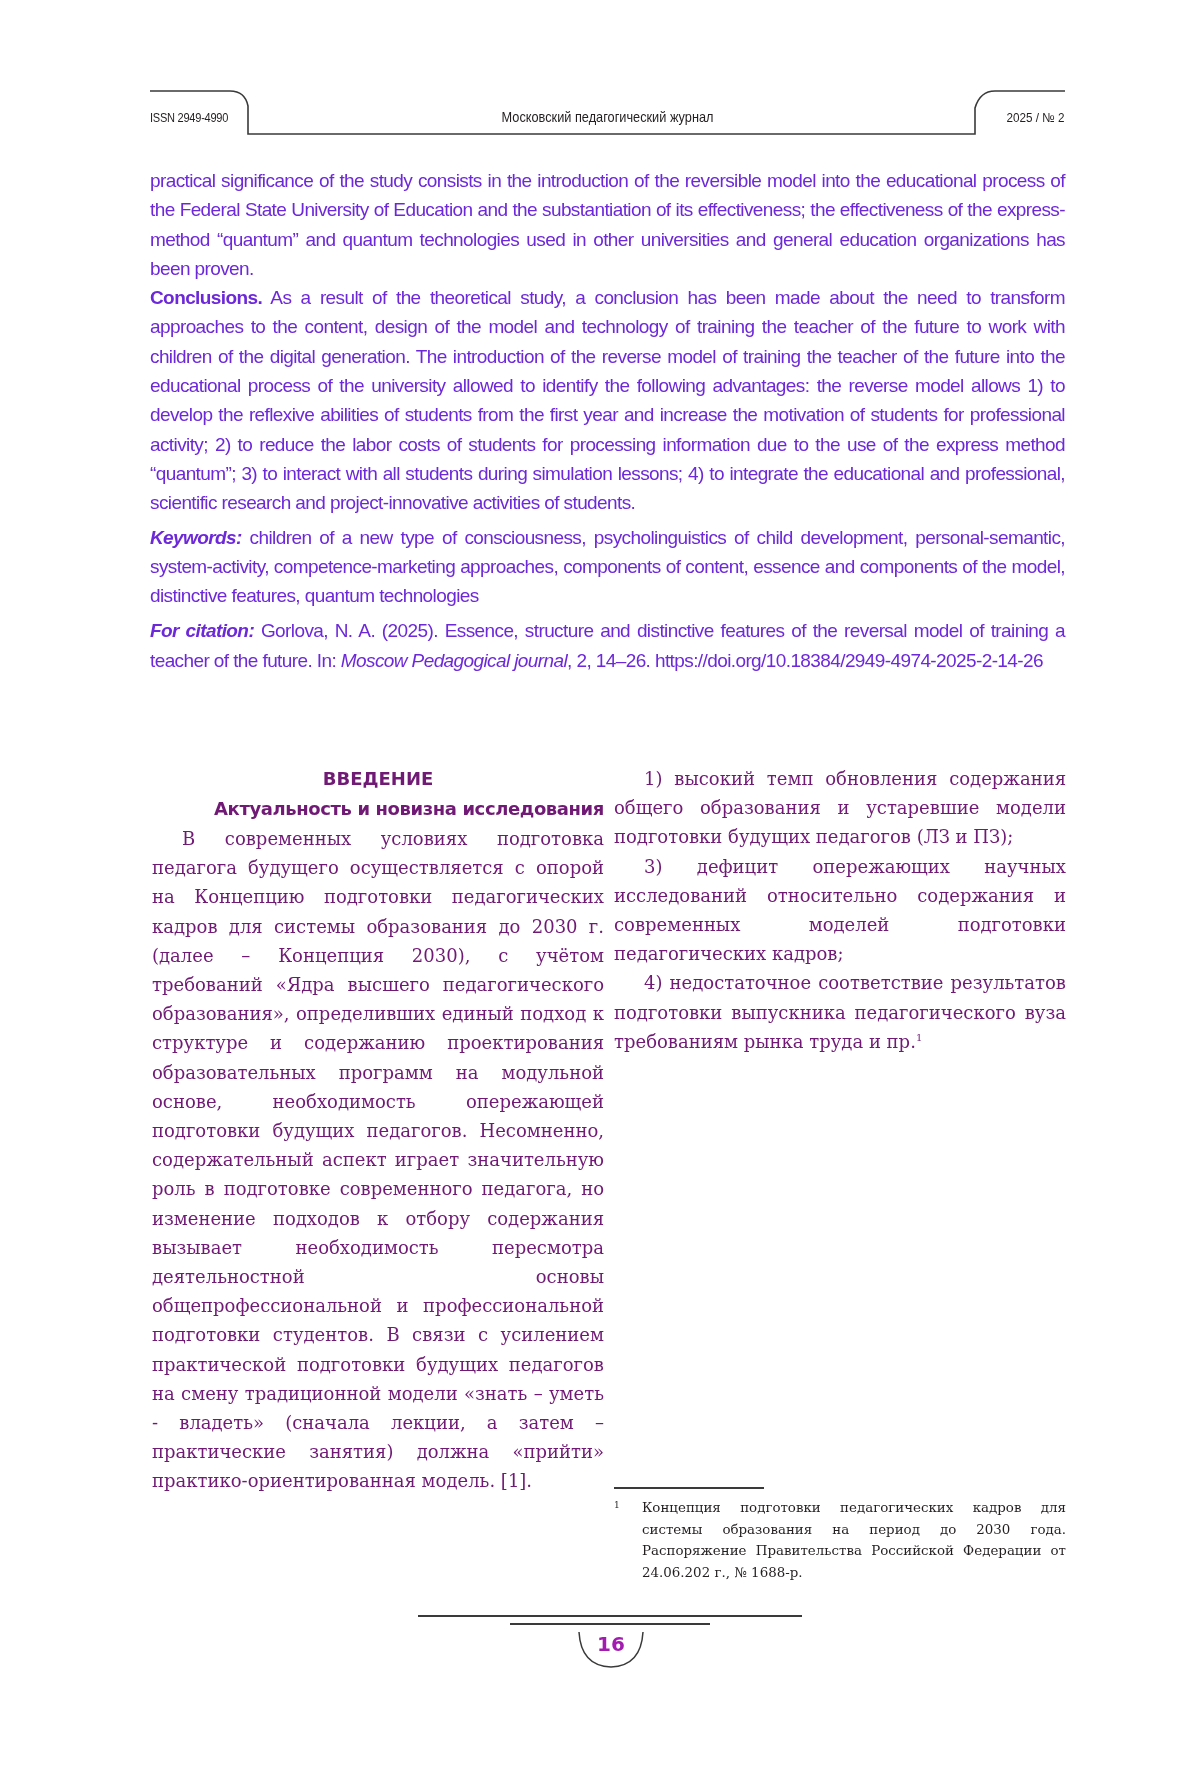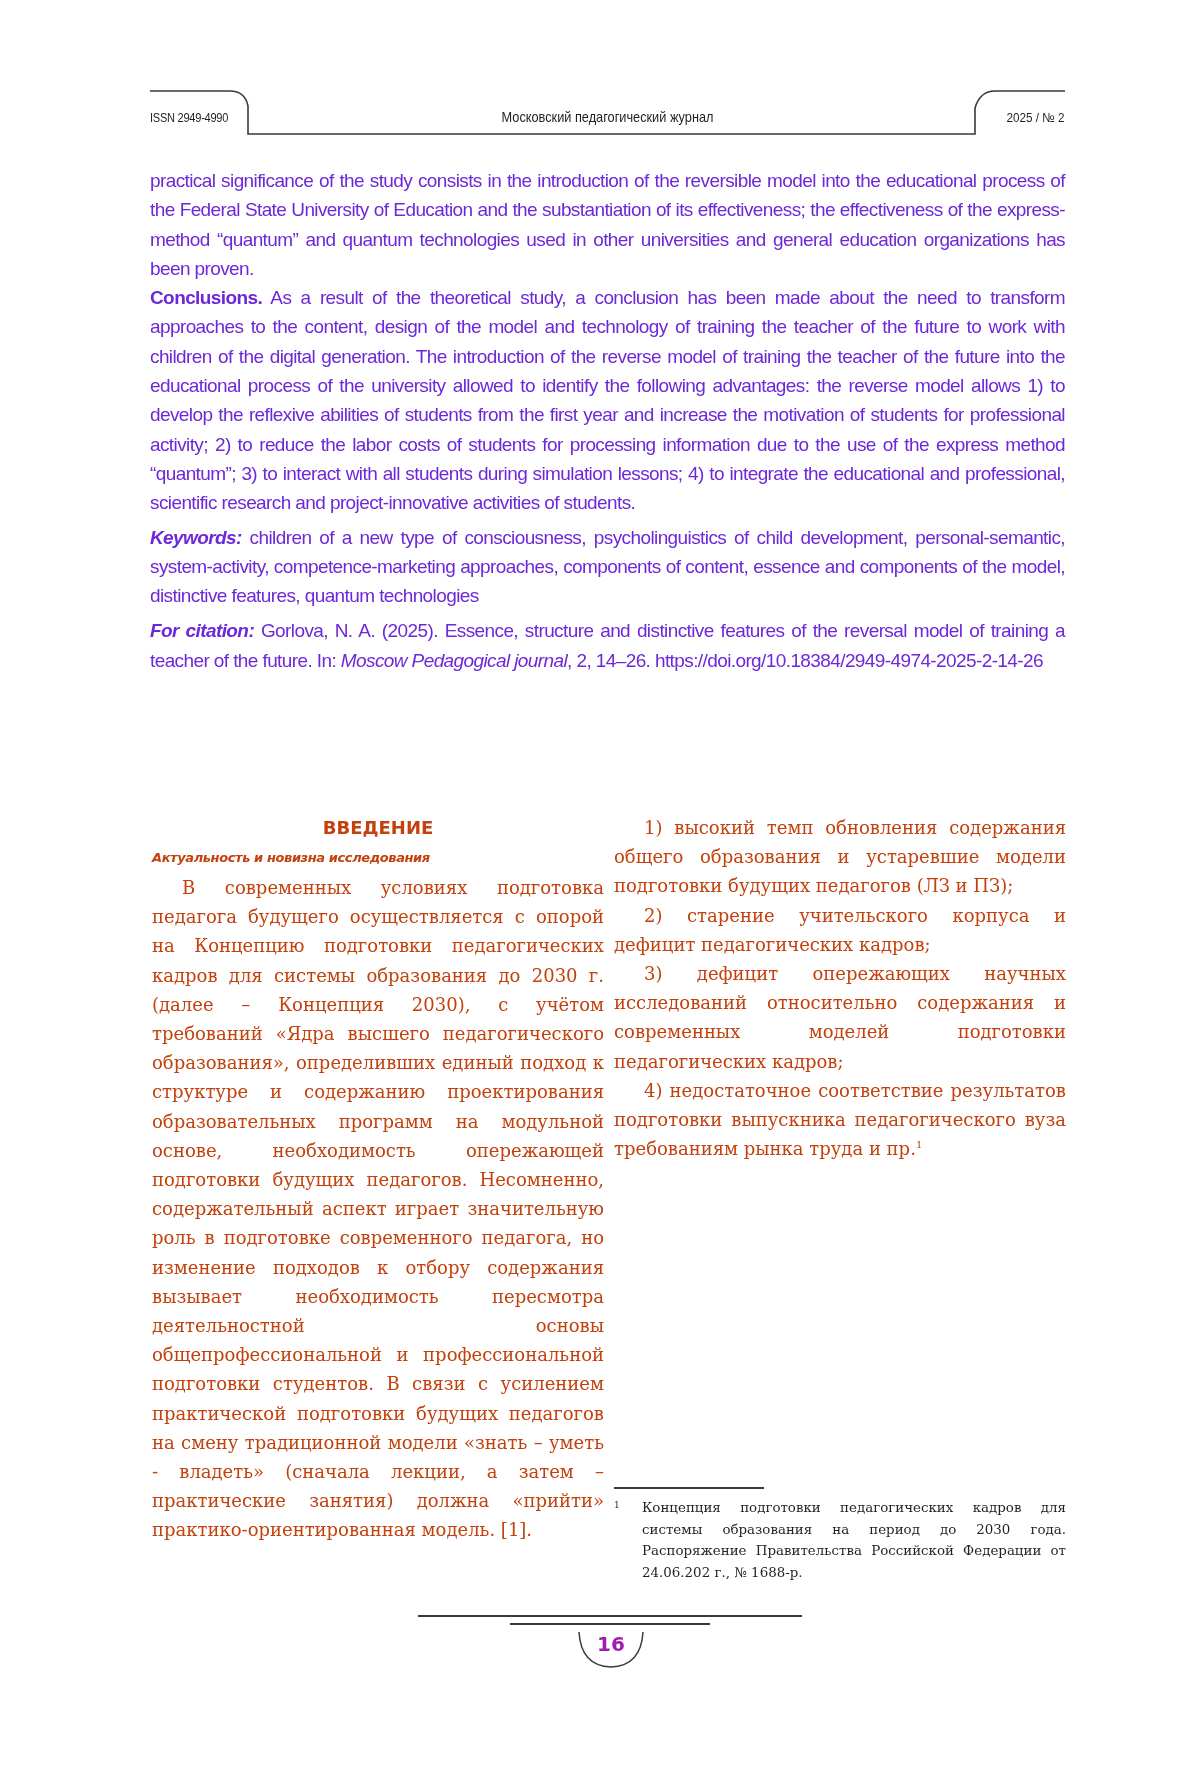--- a/index.html
+++ b/index.html
@@ -15,26 +15,26 @@
     
     .abstract { position: absolute; left: 150px; top: 166px; width: 915px; font-family: "Liberation Sans", sans-serif; font-size: 19px; line-height: 29.3px; text-align: justify; color: #6d28d9; letter-spacing: -0.6px; }
     .abstract p { margin: 0; }
     .abstract .kw { margin-top: 5px; }
     .abstract .cite { margin-top: 6px; }
     .abstract b { font-weight: bold; }
     .abstract .bi { font-weight: bold; font-style: italic; }
     .abstract i { font-style: italic; }
 
     
-    .col { position: absolute; top: 813px; width: 452px; font-family: "DejaVu Serif", serif; font-size: 18px; line-height: 29.2px; color: #c2410c; text-align: justify; }
+    .col { position: absolute; top: 764px; width: 452px; font-family: "DejaVu Serif", serif; font-size: 18px; line-height: 29.2px; color: #701a75; text-align: justify; }
     .col-left { left: 152px; }
     .col-right { left: 614px; }
     .col p { margin: 0; text-indent: 30px; }
     .sec-title { font-family: "DejaVu Sans", sans-serif; font-weight: bold; font-size: 18px; text-align: center; text-indent: 0 !important; line-height: 30px; }
-    .sub-title { font-family: "DejaVu Sans", sans-serif; font-weight: bold; font-size: 13px; text-align: left; text-indent: 0 !important; line-height: 30px; letter-spacing: -0.4px; font-style: italic; }
+    .sub-title { font-family: "DejaVu Sans", sans-serif; font-weight: bold; font-size: 18px; text-align: right; text-indent: 0 !important; line-height: 30px; letter-spacing: -0.4px; }
     sup { font-size: 10px; vertical-align: super; line-height: 0; }
 
     
     .fn-rule { position: absolute; left: 614px; top: 1487px; width: 150px; height: 2px; background: #3a3a3a; }
     .footnote { position: absolute; left: 614px; top: 1497px; width: 452px; font-family: "DejaVu Serif", serif; font-size: 13.4px; line-height: 21.5px; color: #231f20; text-align: justify; }
     .footnote .fn-mark { position: absolute; left: 0; top: -2px; font-size: 9px; }
     .footnote .fn-text { display: block; padding-left: 28px; }
 
     
     .footer-line1 { position: absolute; left: 418px; top: 1615px; width: 384px; height: 2px; background: #3a3a3a; }
@@ -62,21 +62,20 @@
 </div>
 
 <div class="col col-left">
   <p class="sec-title">ВВЕДЕНИЕ</p>
   <p class="sub-title">Актуальность и новизна исследования</p>
   <p>В современных условиях подготовка педагога будущего осуществляется с опорой на Концепцию подготовки педагогических кадров для системы образования до 2030 г. (далее – Концепция 2030), с учётом требований «Ядра высшего педагогического образования», определивших единый подход к структуре и содержанию проектирования образовательных программ на модульной основе, необходимость опережающей подготовки будущих педагогов. Несомненно, содержательный аспект играет значительную роль в подготовке современного педагога, но изменение подходов к отбору содержания вызывает необходимость пересмотра деятельностной основы общепрофессиональной и профессиональной подготовки студентов. В связи с усилением практической подготовки будущих педагогов на смену традиционной модели «знать – уметь - владеть» (сначала лекции, а затем – практические занятия) должна «прийти» практико-ориентированная модель. [1].</p>
 </div>
 
 <div class="col col-right">
   <p>1) высокий темп обновления содержания общего образования и устаревшие модели подготовки будущих педагогов (ЛЗ и ПЗ);</p>
-  <p>2) старение учительского корпуса и дефицит педагогических кадров;</p>
   <p>3) дефицит опережающих научных исследований относительно содержания и современных моделей подготовки педагогических кадров;</p>
   <p><span>4) недостаточное соответствие результатов подготовки выпускника педагогического вуза требованиям рынка труда и пр.</span><sup>1</sup></p>
 </div>
 
 <div class="fn-rule"></div>
 <div class="footnote">
   <span class="fn-mark">1</span>
   <span class="fn-text">Концепция подготовки педагогических кадров для системы образования на период до 2030 года. Распоряжение Правительства Российской Федерации от 24.06.202 г., № 1688-р.</span>
 </div>
 

